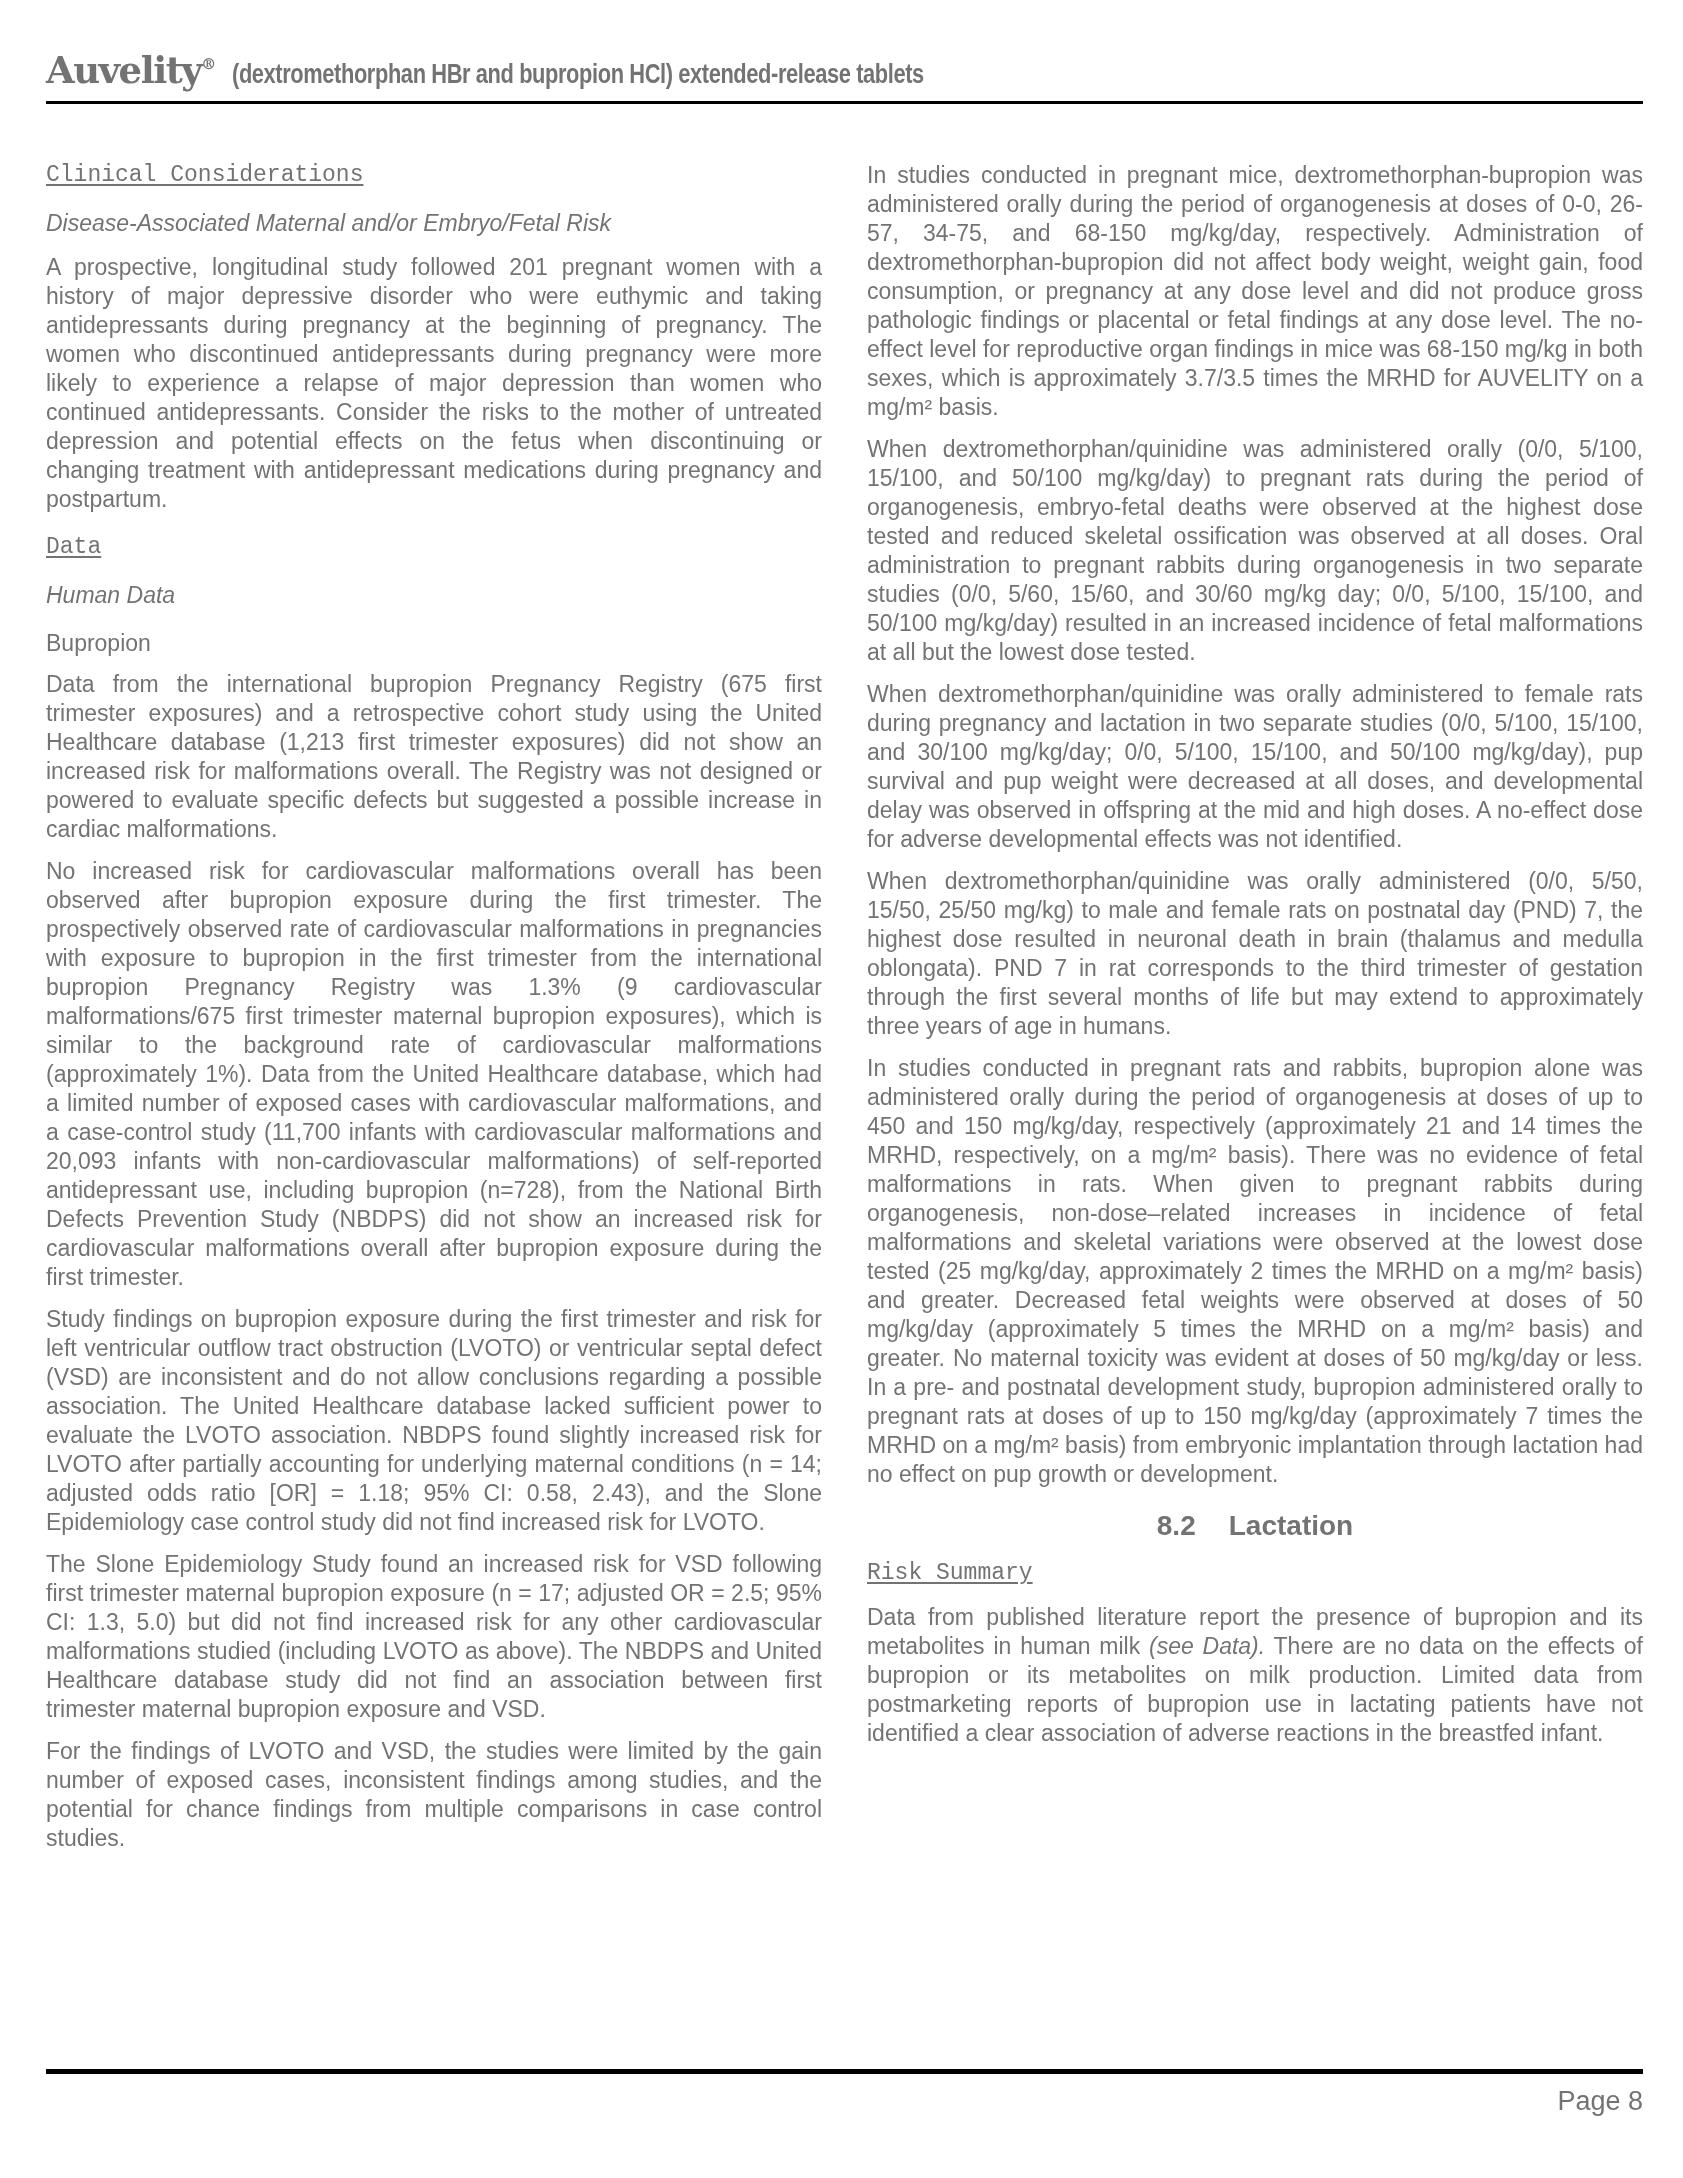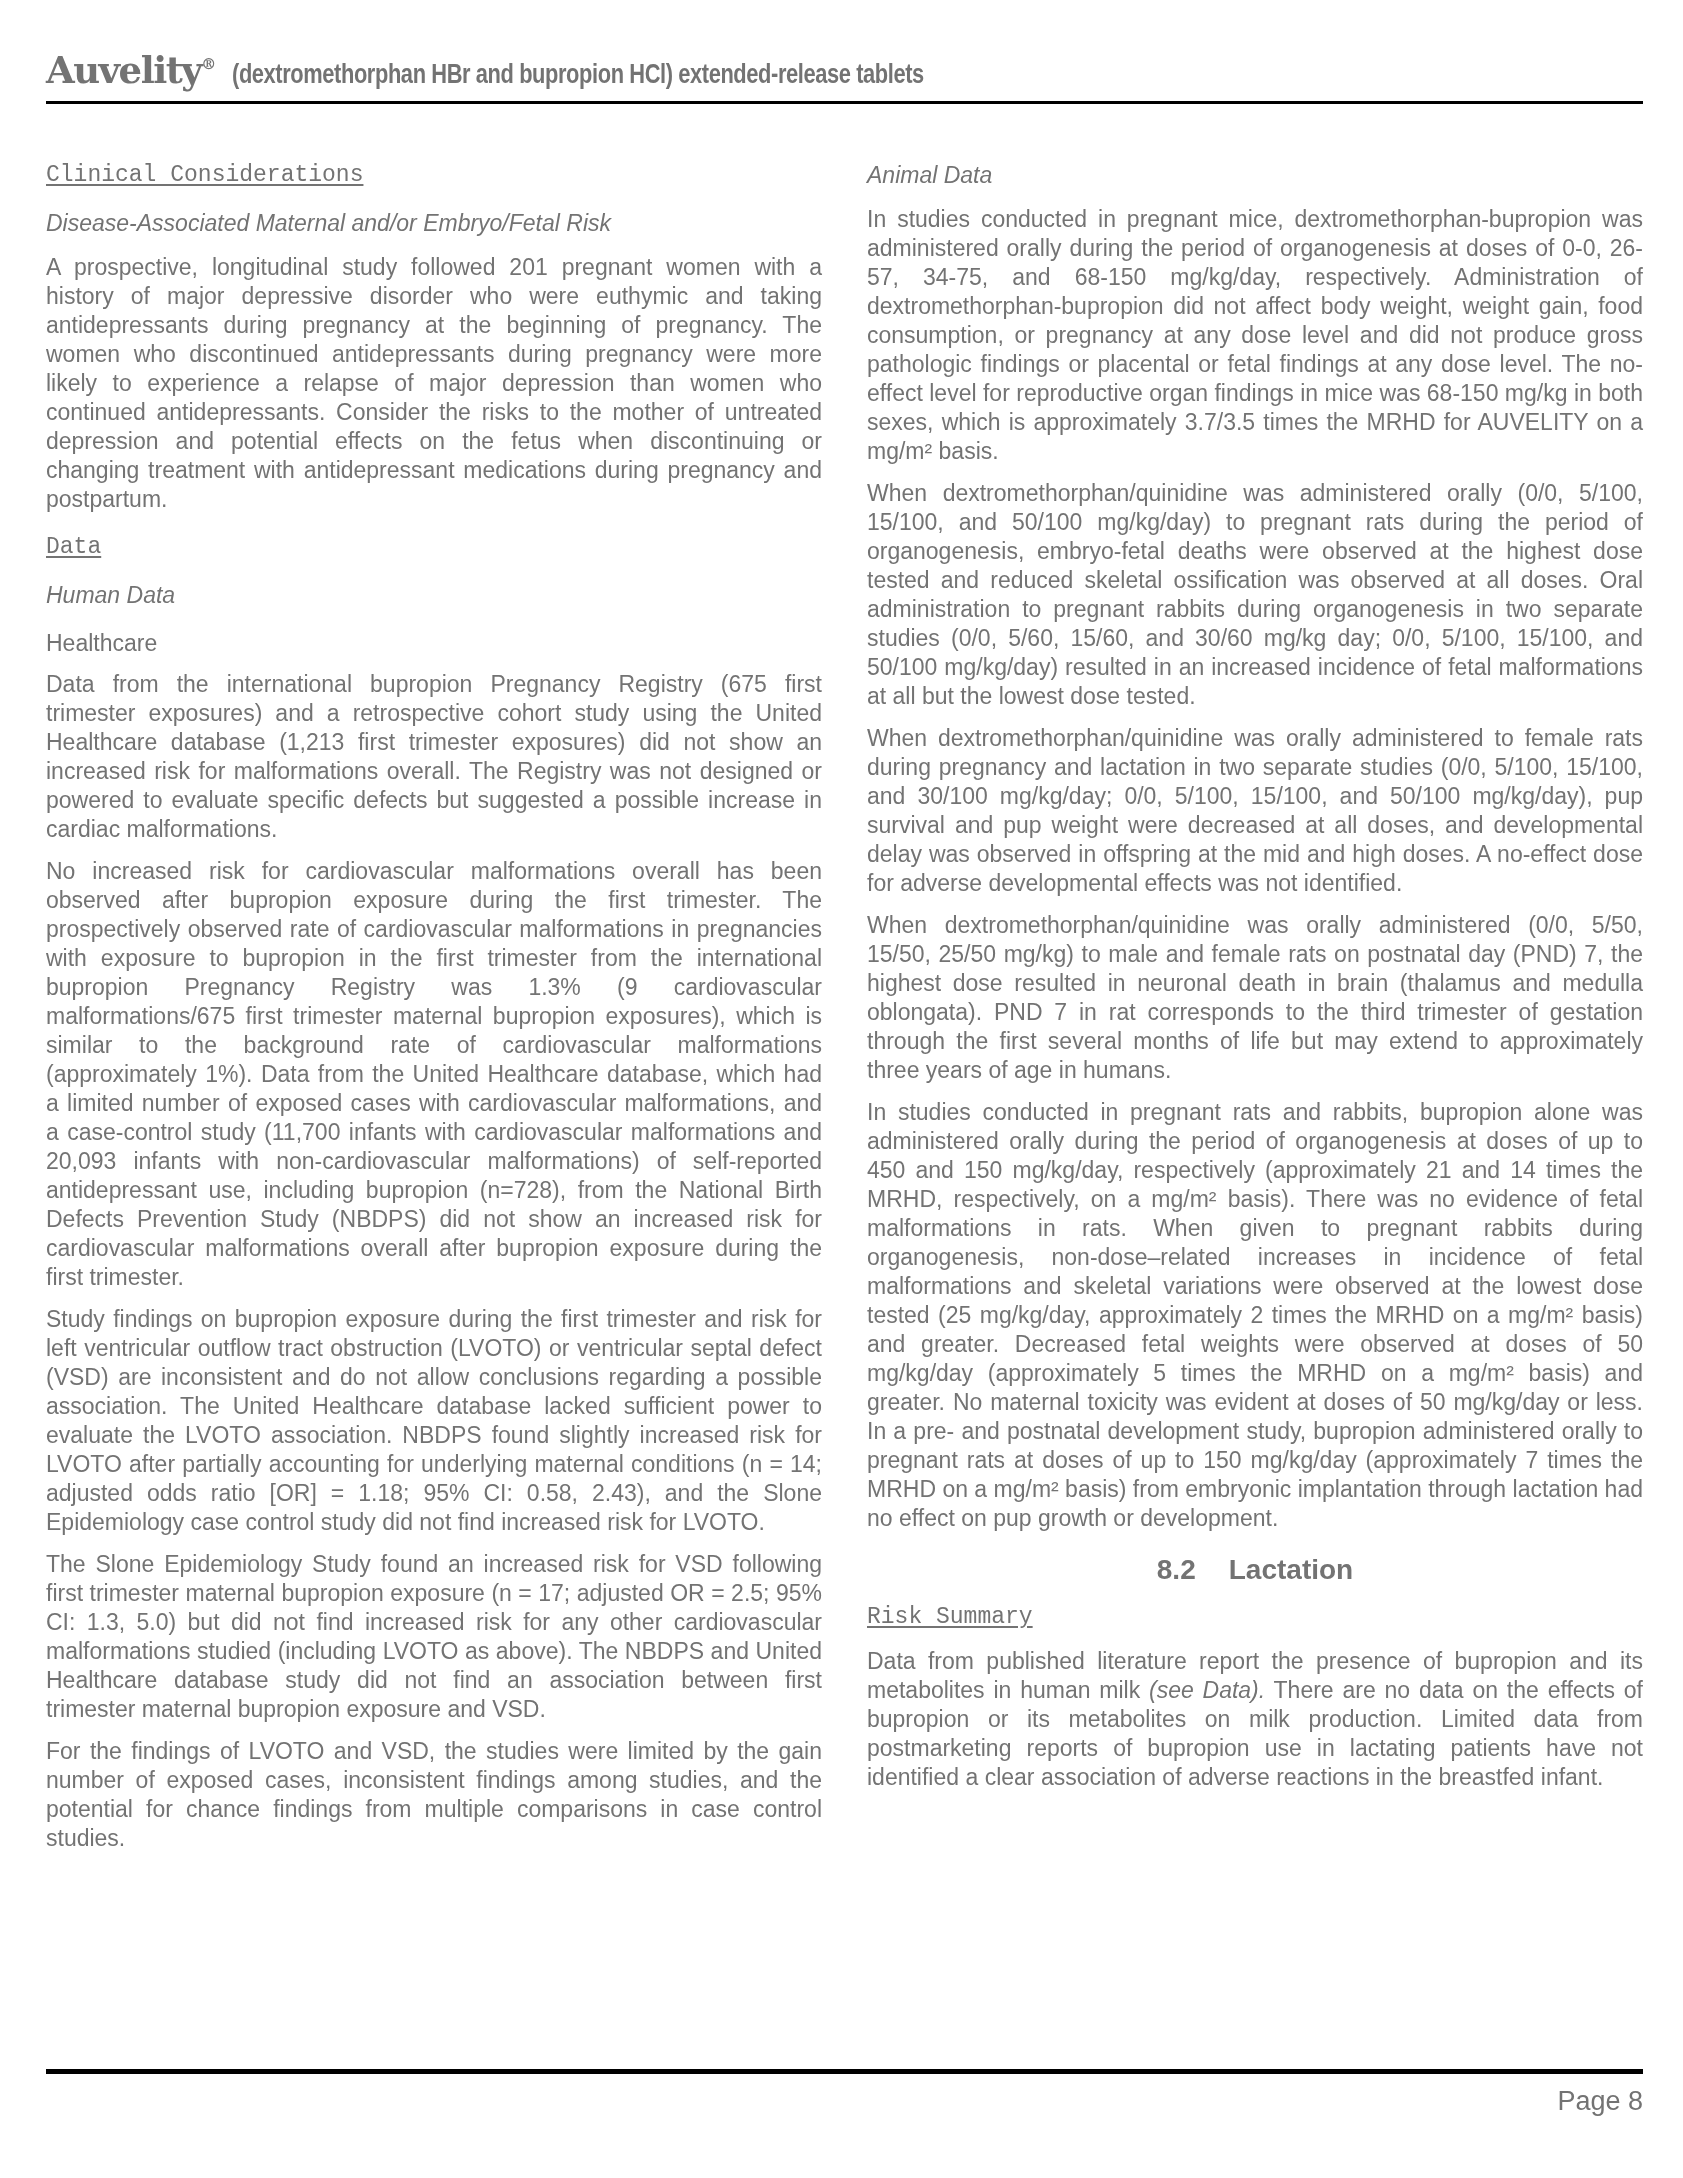--- a/index.html
+++ b/index.html
@@ -73,31 +73,30 @@
 
     <main class="columns">
 
       <section class="col">
         <h3 class="h-underline">Clinical Considerations</h3>
         <h4 class="h-italic">Disease-Associated Maternal and/or Embryo/Fetal Risk</h4>
         <p>A prospective, longitudinal study followed 201 pregnant women with a history of major depressive disorder who were euthymic and taking antidepressants during pregnancy at the beginning of pregnancy. The women who discontinued antidepressants during pregnancy were more likely to experience a relapse of major depression than women who continued antidepressants. Consider the risks to the mother of untreated depression and potential effects on the fetus when discontinuing or changing treatment with antidepressant medications during pregnancy and postpartum.</p>
 
         <h3 class="h-underline">Data</h3>
         <h4 class="h-italic">Human Data</h4>
-        <h4 class="h-plain">Healthcare</h4>
+        <h4 class="h-plain">Bupropion</h4>
 
         <p>Data from the international bupropion Pregnancy Registry (675 first trimester exposures) and a retrospective cohort study using the United Healthcare database (1,213 first trimester exposures) did not show an increased risk for malformations overall. The Registry was not designed or powered to evaluate specific defects but suggested a possible increase in cardiac malformations.</p>
         <p>No increased risk for cardiovascular malformations overall has been observed after bupropion exposure during the first trimester. The prospectively observed rate of cardiovascular malformations in pregnancies with exposure to bupropion in the first trimester from the international bupropion Pregnancy Registry was 1.3% (9 cardiovascular malformations/675 first trimester maternal bupropion exposures), which is similar to the background rate of cardiovascular malformations (approximately 1%). Data from the United Healthcare database, which had a limited number of exposed cases with cardiovascular malformations, and a case-control study (11,700 infants with cardiovascular malformations and 20,093 infants with non-cardiovascular malformations) of self-reported antidepressant use, including bupropion (n=728), from the National Birth Defects Prevention Study (NBDPS) did not show an increased risk for cardiovascular malformations overall after bupropion exposure during the first trimester.</p>
         <p>Study findings on bupropion exposure during the first trimester and risk for left ventricular outflow tract obstruction (LVOTO) or ventricular septal defect (VSD) are inconsistent and do not allow conclusions regarding a possible association. The United Healthcare database lacked sufficient power to evaluate the LVOTO association. NBDPS found slightly increased risk for LVOTO after partially accounting for underlying maternal conditions (n = 14; adjusted odds ratio [OR] = 1.18; 95% CI: 0.58, 2.43), and the Slone Epidemiology case control study did not find increased risk for LVOTO.</p>
         <p>The Slone Epidemiology Study found an increased risk for VSD following first trimester maternal bupropion exposure (n = 17; adjusted OR = 2.5; 95% CI: 1.3, 5.0) but did not find increased risk for any other cardiovascular malformations studied (including LVOTO as above). The NBDPS and United Healthcare database study did not find an association between first trimester maternal bupropion exposure and VSD.</p>
         <p>For the findings of LVOTO and VSD, the studies were limited by the gain number of exposed cases, inconsistent findings among studies, and the potential for chance findings from multiple comparisons in case control studies.</p>
       </section>
 
       <section class="col">
-        <h4 class="h-italic">Animal Data</h4>
 
         <p>In studies conducted in pregnant mice, dextromethorphan-bupropion was administered orally during the period of organogenesis at doses of 0-0, 26-57, 34-75, and 68-150 mg/kg/day, respectively. Administration of dextromethorphan-bupropion did not affect body weight, weight gain, food consumption, or pregnancy at any dose level and did not produce gross pathologic findings or placental or fetal findings at any dose level. The no-effect level for reproductive organ findings in mice was 68-150 mg/kg in both sexes, which is approximately 3.7/3.5 times the MRHD for AUVELITY on a mg/m² basis.</p>
         <p>When dextromethorphan/quinidine was administered orally (0/0, 5/100, 15/100, and 50/100 mg/kg/day) to pregnant rats during the period of organogenesis, embryo-fetal deaths were observed at the highest dose tested and reduced skeletal ossification was observed at all doses. Oral administration to pregnant rabbits during organogenesis in two separate studies (0/0, 5/60, 15/60, and 30/60 mg/kg day; 0/0, 5/100, 15/100, and 50/100 mg/kg/day) resulted in an increased incidence of fetal malformations at all but the lowest dose tested.</p>
         <p>When dextromethorphan/quinidine was orally administered to female rats during pregnancy and lactation in two separate studies (0/0, 5/100, 15/100, and 30/100 mg/kg/day; 0/0, 5/100, 15/100, and 50/100 mg/kg/day), pup survival and pup weight were decreased at all doses, and developmental delay was observed in offspring at the mid and high doses. A no-effect dose for adverse developmental effects was not identified.</p>
         <p>When dextromethorphan/quinidine was orally administered (0/0, 5/50, 15/50, 25/50 mg/kg) to male and female rats on postnatal day (PND) 7, the highest dose resulted in neuronal death in brain (thalamus and medulla oblongata). PND 7 in rat corresponds to the third trimester of gestation through the first several months of life but may extend to approximately three years of age in humans.</p>
         <p>In studies conducted in pregnant rats and rabbits, bupropion alone was administered orally during the period of organogenesis at doses of up to 450 and 150 mg/kg/day, respectively (approximately 21 and 14 times the MRHD, respectively, on a mg/m² basis). There was no evidence of fetal malformations in rats. When given to pregnant rabbits during organogenesis, non-dose–related increases in incidence of fetal malformations and skeletal variations were observed at the lowest dose tested (25 mg/kg/day, approximately 2 times the MRHD on a mg/m² basis) and greater. Decreased fetal weights were observed at doses of 50 mg/kg/day (approximately 5 times the MRHD on a mg/m² basis) and greater. No maternal toxicity was evident at doses of 50 mg/kg/day or less. In a pre- and postnatal development study, bupropion administered orally to pregnant rats at doses of up to 150 mg/kg/day (approximately 7 times the MRHD on a mg/m² basis) from embryonic implantation through lactation had no effect on pup growth or development.</p>
 
         <h2 class="h-section"><span class="sec-num">8.2</span><span>Lactation</span></h2>
         <h3 class="h-underline">Risk Summary</h3>
 

